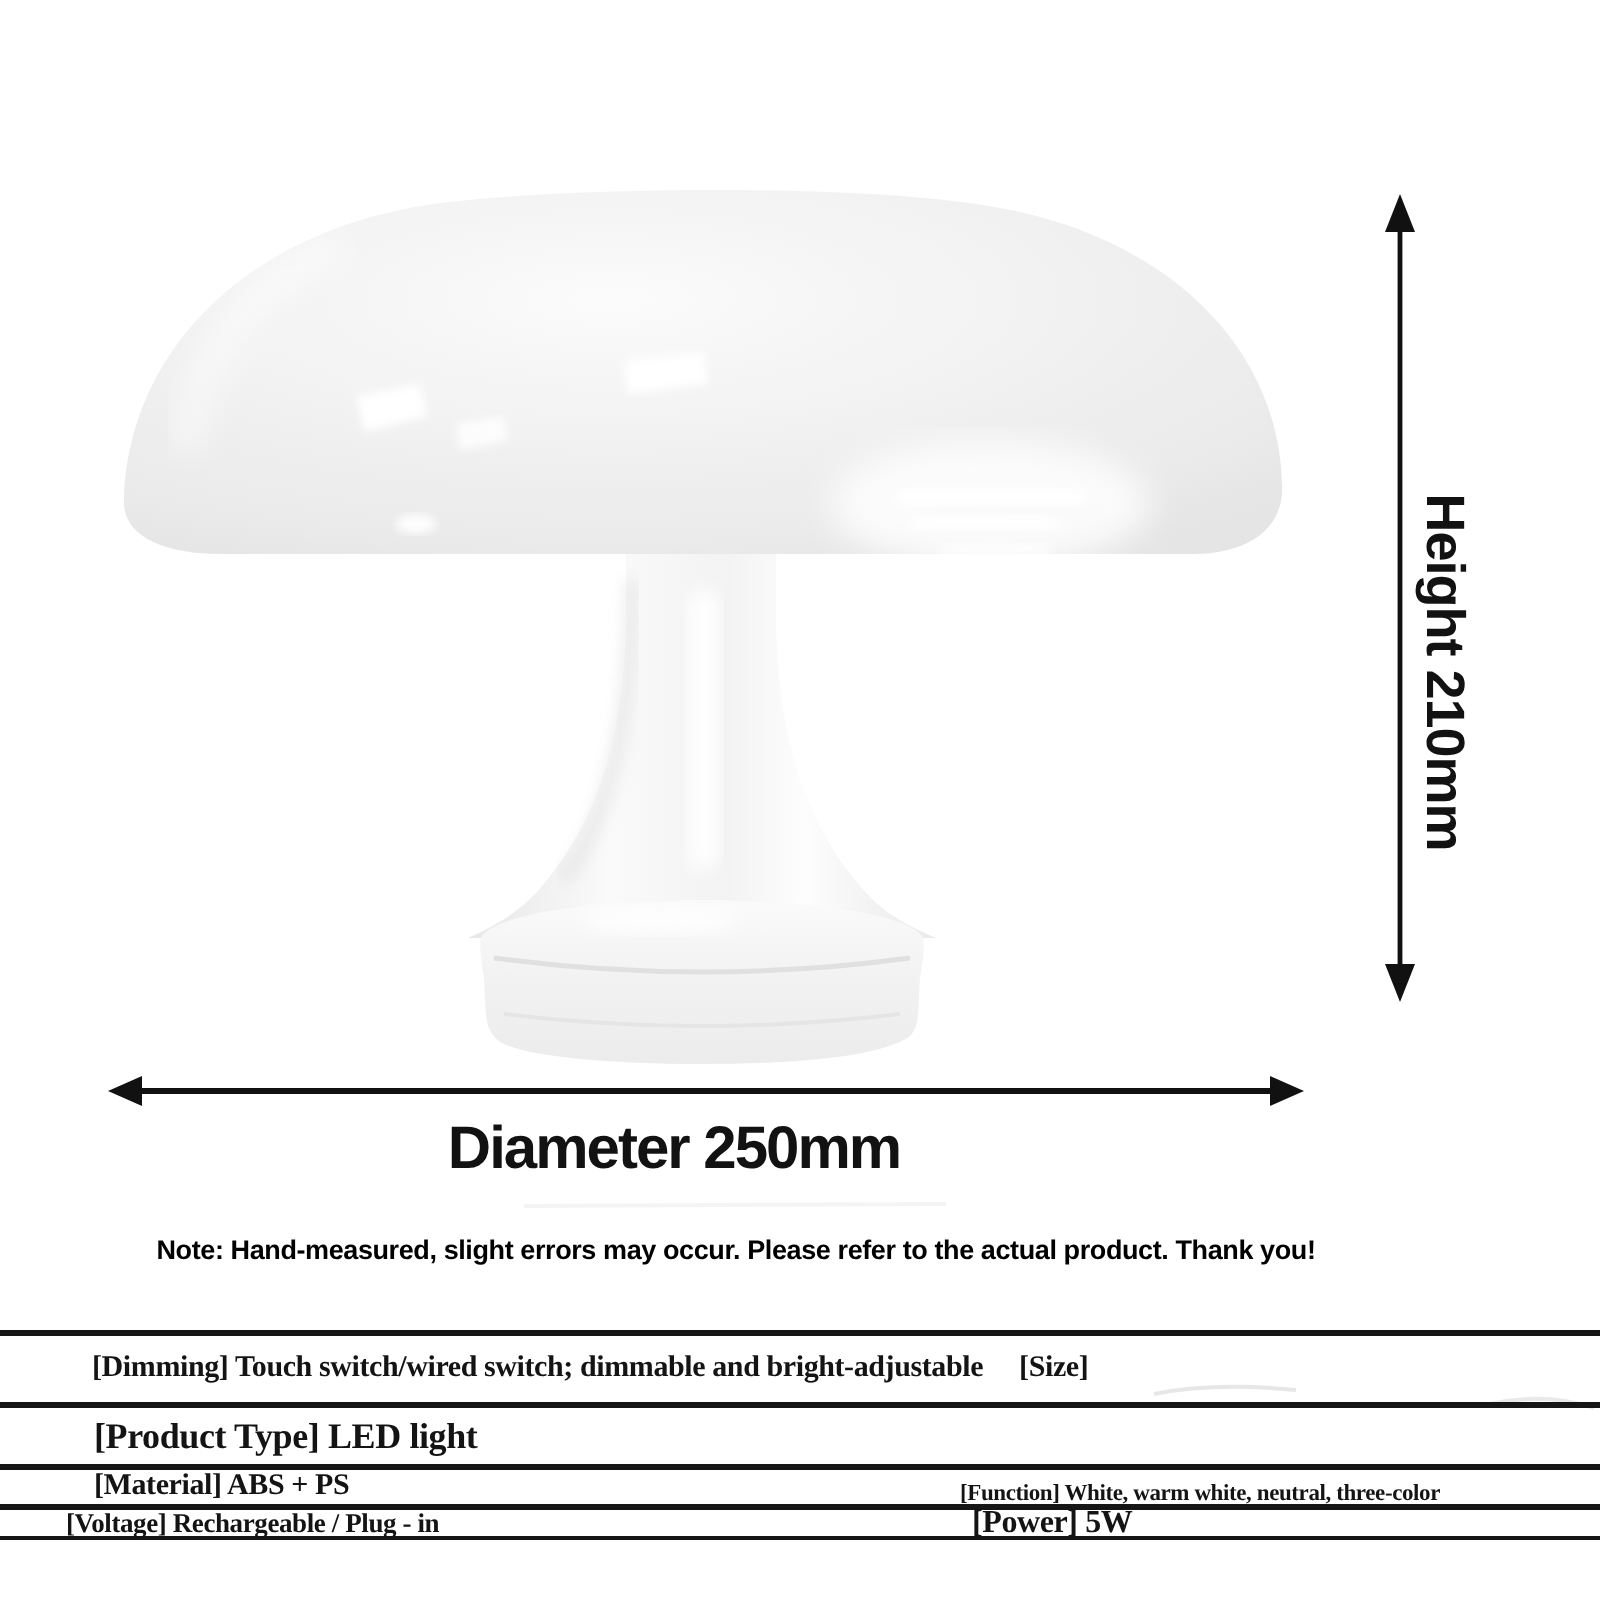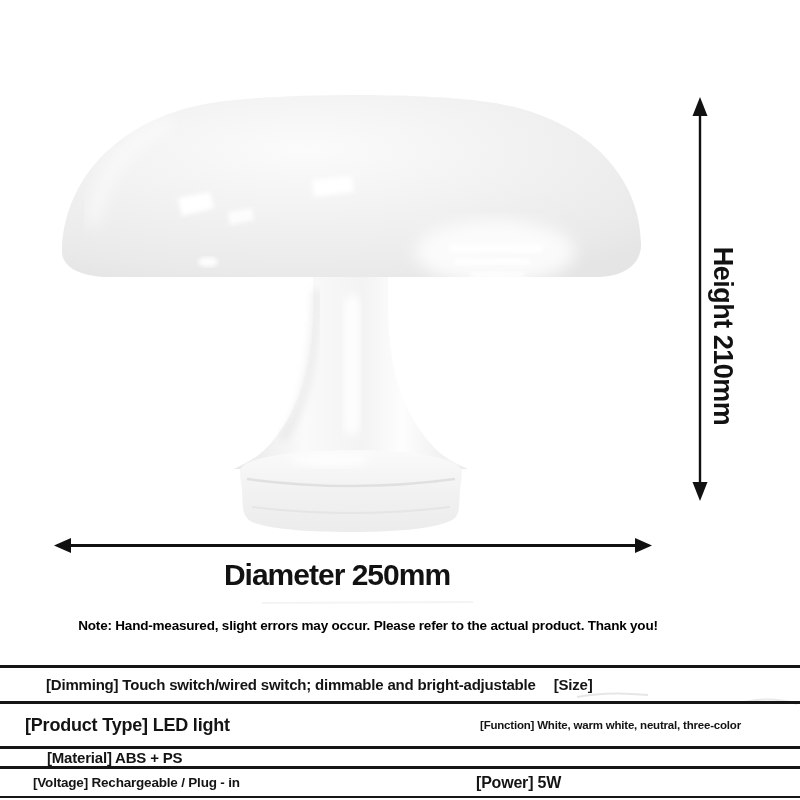--- a/index.html
+++ b/index.html
@@ -24,34 +24,34 @@
     font-size:13.5px;font-weight:bold;white-space:nowrap;color:#000000;
     letter-spacing:-0.2px;
   }
   .spec-table{
     position:absolute;left:0;top:665px;width:800px;
     border-bottom:2px solid #161616;
   }
   .srow{
     position:relative;display:flex;align-items:center;
     border-top:3px solid #161616;box-sizing:border-box;
-    font-weight:bold;color:#141414;letter-spacing:-0.2px;white-space:nowrap;
+    font-weight:bold;color:#141414;letter-spacing:-0.2px;white-space:nowrap;font-family:Liberation Serif, serif;
   }
   .srow-1{height:36px;font-size:15px;padding-left:46px;}
   .srow-1 .size-suffix{margin-left:18px;text-align:right;}
-  .srow-2{height:45px;font-size:18px;padding-left:25px;}
+  .srow-2{height:31px;font-size:18px;padding-left:47px;}
   .srow-3{height:20px;font-size:15px;padding-left:47px;}
-  .srow-4{height:30px;font-size:13.5px;padding-left:33px;}
+  .srow-4{height:16px;font-size:13.5px;padding-left:33px;}
   .rcell{
     position:absolute;top:50%;transform:translateY(-50%);
     font-weight:bold;white-space:nowrap;letter-spacing:-0.2px;
   }
-  .rcell-2{left:480px;font-size:11.5px;}
+  .rcell-2{left:480px;font-size:11.5px;margin-top:29px;}
   .rcell-3{left:478px;font-size:13px;}
-  .rcell-4{left:476px;font-size:16px;}
+  .rcell-4{left:486px;font-size:16px;}
 </style>
 </head>
 <body>
 
 <div class="canvas">
 
   <svg class="lamp-svg" viewBox="0 0 800 800" xmlns="http://www.w3.org/2000/svg">
     <defs>
       <radialGradient id="capGrad" cx="42%" cy="30%" r="80%">
         <stop offset="0%" stop-color="#fbfbfb"></stop>

